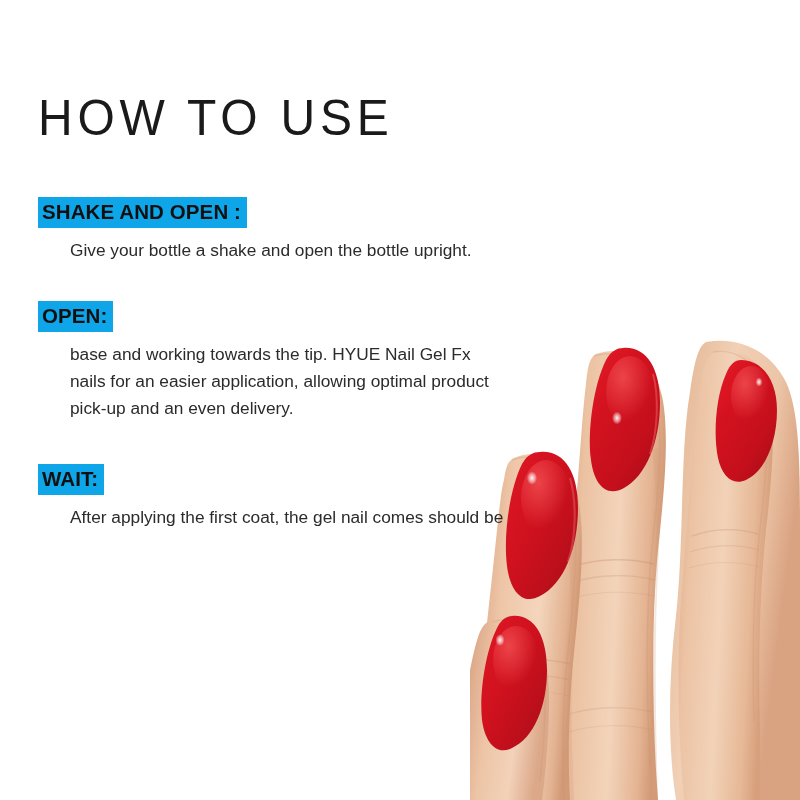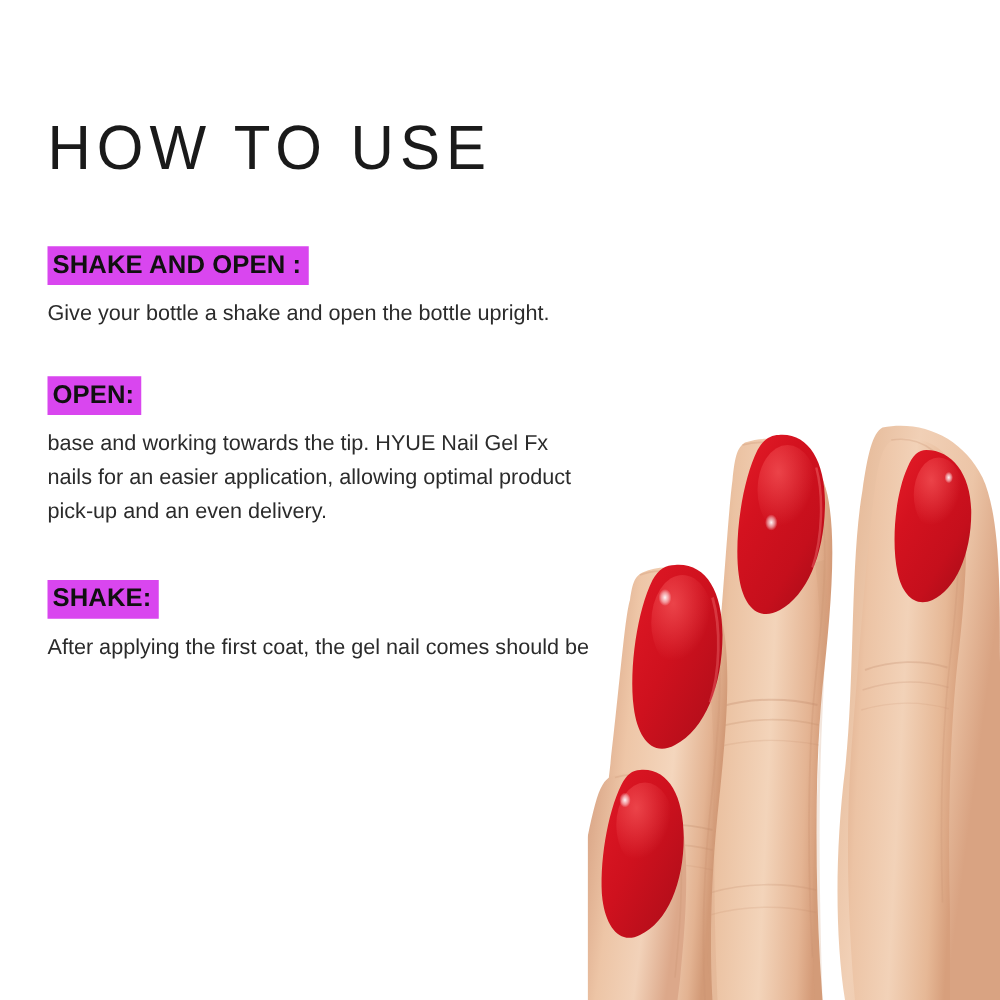--- a/index.html
+++ b/index.html
@@ -51,39 +51,39 @@
 
   .section {
     margin-top: 0;
   }
   .section.s-shake { padding-top: 52px; }
   .section.s-apply { padding-top: 37px; }
   .section.s-wait  { padding-top: 42px; }
 
   .section-heading {
     display: inline-block;
-    background: #d946ef;
+    background: #0ea5e9;
     color: #101010;
     font-size: 20.5px;
     font-weight: bold;
     letter-spacing: 0.1px;
     line-height: 1.18;
     padding: 3px 6px 4px 4px;
     margin: 0;
   }
 
   .section-body {
     margin: 9px 0 0 0;
     font-size: 17.3px;
     line-height: 1.56;
     color: #2b2b2b;
     font-weight: 400;
     max-width: 580px;
   }
-  .section-body .ln { display: block; }
+  .section-body .ln { display: block; margin-left: 32px; }
 </style>
 </head>
 <body>
 
 <div class="hand-photo">
   <svg width="330" height="470" viewBox="0 0 330 470" xmlns="http://www.w3.org/2000/svg">
     <defs>
       <linearGradient id="skinA" x1="0" y1="0" x2="1" y2="0.25">
         <stop offset="0%" stop-color="#dba684"></stop>
         <stop offset="22%" stop-color="#ecc3a4"></stop>
@@ -249,19 +249,19 @@
   <div class="section s-apply">
     <div class="section-heading">OPEN:</div>
     <p class="section-body">
       <span class="ln">base and working towards the tip. HYUE Nail Gel Fx</span>
       <span class="ln">nails for an easier application, allowing optimal product</span>
       <span class="ln">pick-up and an even delivery.</span>
     </p>
   </div>
 
   <div class="section s-wait">
-    <div class="section-heading">SHAKE:</div>
+    <div class="section-heading">WAIT:</div>
     <p class="section-body">
       <span class="ln">After applying the first coat, the gel nail comes should be</span>
     </p>
   </div>
 
 </div>
 
 </body></html>

